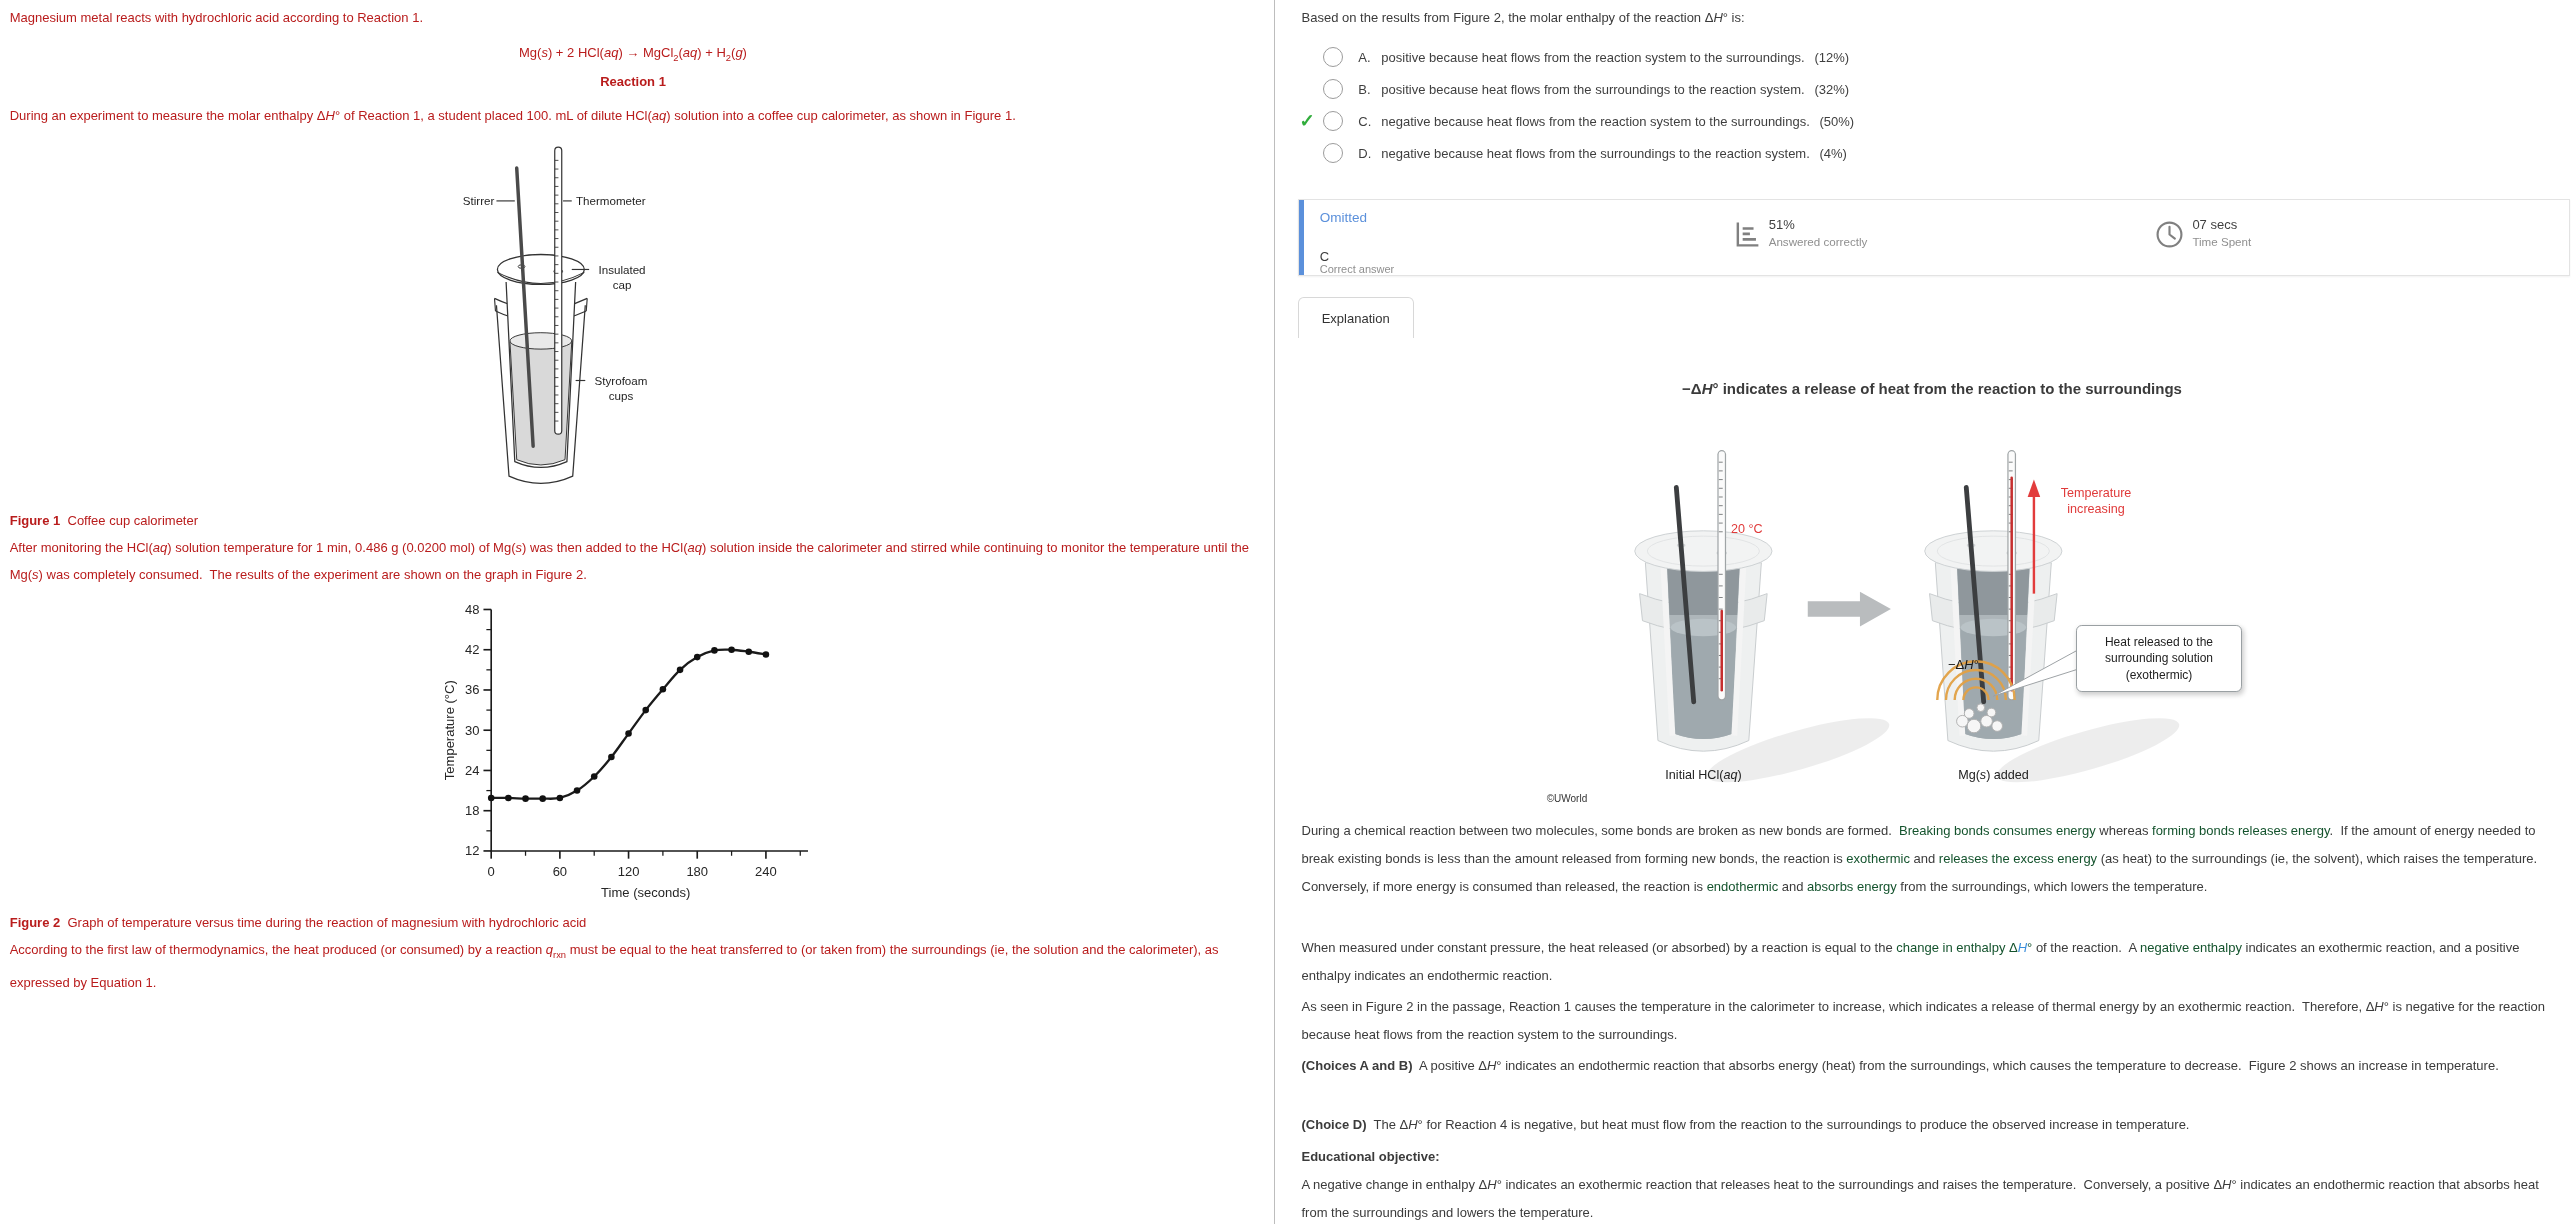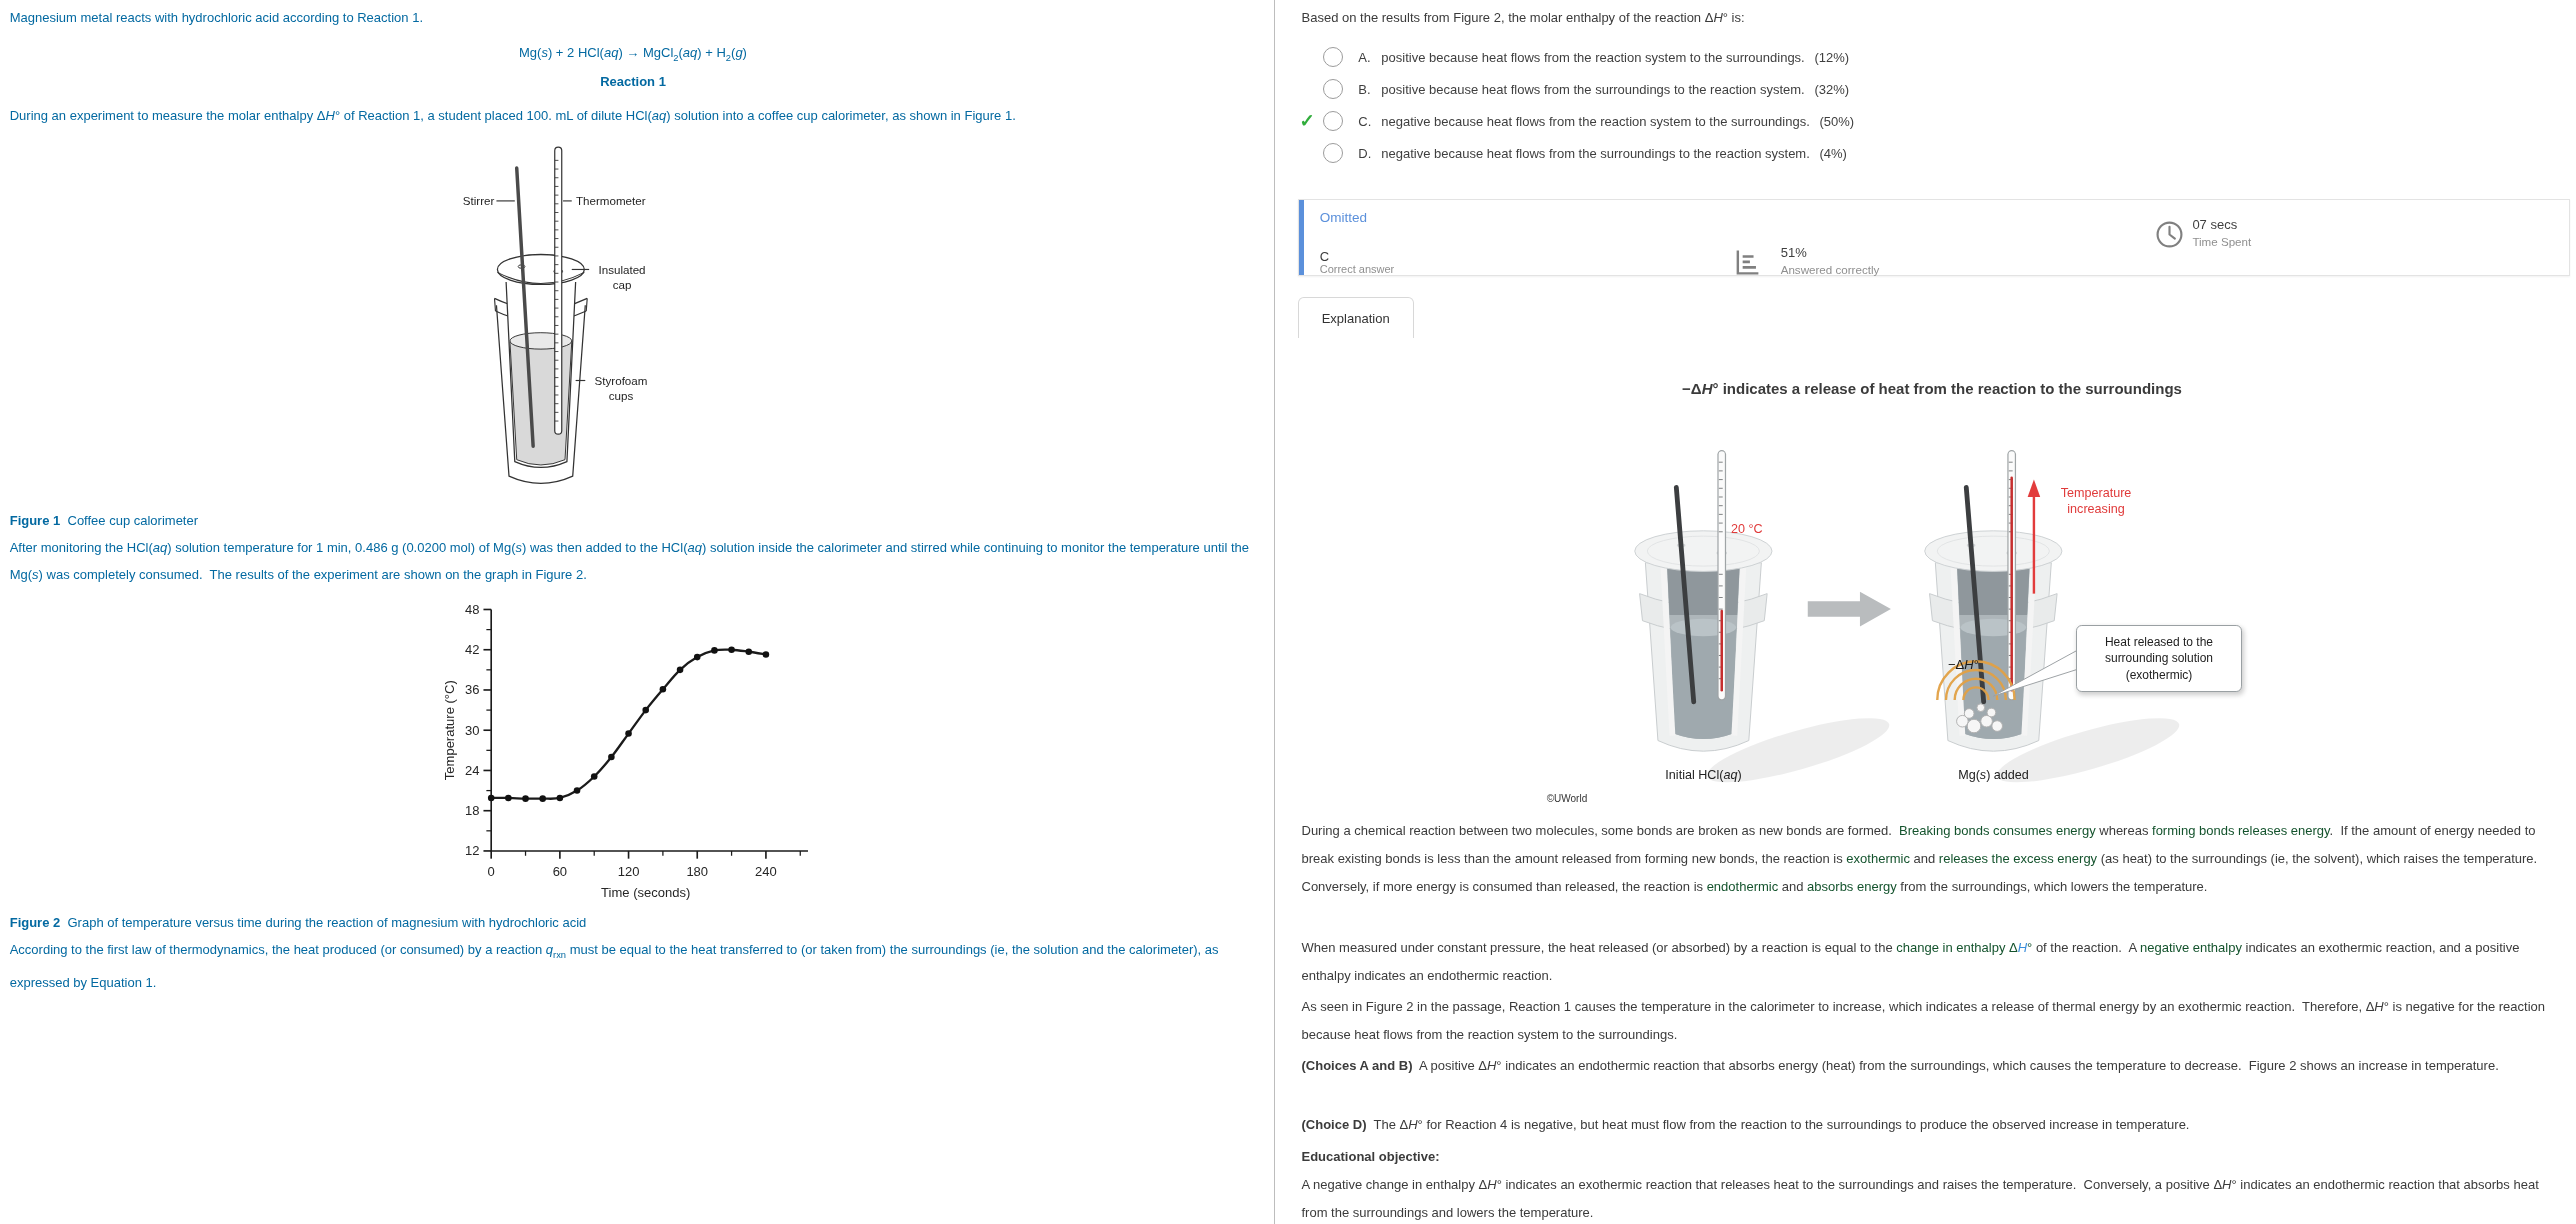--- a/index.html
+++ b/index.html
@@ -1,19 +1,19 @@
 <!DOCTYPE html>
 <html><head>
 <meta charset="utf-8">
 <style>
   html,body{margin:0;padding:0;background:#fff;}
   #app{position:relative;width:2576px;height:1225px;background:#fff;overflow:hidden;
        font-family:"Liberation Sans",sans-serif;color:#3b3b3b;cursor:default;}
   .abs{position:absolute;}
-  .para{font-size:13px;line-height:27px;color:#0369a1;white-space:pre-wrap;}
+  .para{font-size:13px;line-height:27px;color:#b91c1c;white-space:pre-wrap;}
   .rpara{font-size:13px;line-height:28px;color:#3b3b3b;white-space:pre-wrap;}
   .center{text-align:center;}
   .b{font-weight:bold;}
   .i{font-style:italic;}
   .bl{color:#14532d;}
   .bli{color:#3a8edb;font-style:italic;}
   sub{font-size:0.72em;}
   
   #divider{left:1274px;top:0;width:1px;height:1225px;background:#bdbdbd;}
   
@@ -196,21 +196,21 @@
         <span class="opt-pct">(4%)</span>
       </div>
     </div>
 
     <div class="abs" id="stats-box">
       <div id="stats-bar"></div>
       <div class="abs" style="left:21px;top:9.7px;font-size:13.5px;color:#5b90db;">Omitted</div>
       <div class="abs" style="left:21px;top:32px;font-size:11px;color:#8f8f8f;margin-top:31px;">Correct answer</div>
       <div class="abs" style="left:21px;top:49px;font-size:13px;color:#3b3b3b;">C</div>
 
-      <div class="abs" style="left:434px;top:17.4px;display:flex;gap:19px;margin-top:28px;">
+      <div class="abs" style="left:434px;top:17.4px;display:flex;gap:7px;">
         <svg width="29" height="35" viewBox="0 0 24 28">
           <path d="M4,4 V23 H21" fill="none" stroke="#808080" stroke-width="2"></path>
           <path d="M8,9 H17 M8,13.5 H14 M8,18 H19" stroke="#808080" stroke-width="2.2"></path>
         </svg>
         <div>
           <div class="stat-value">51%</div>
           <div class="stat-label">Answered correctly</div>
         </div>
       </div>
 

